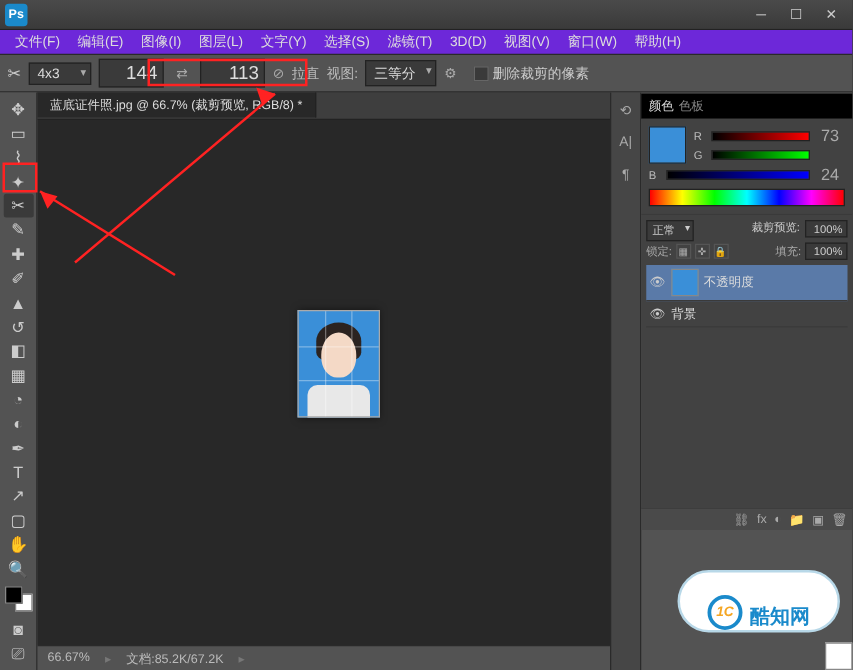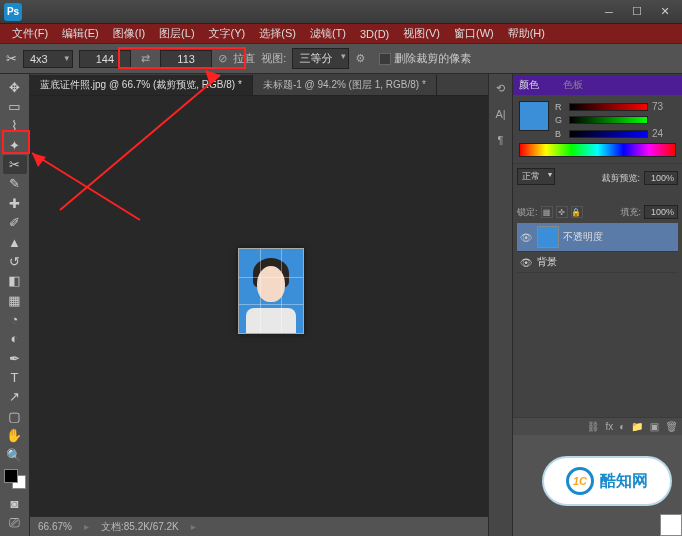--- a/index.html
+++ b/index.html
@@ -2,88 +2,88 @@
 <html><head>
 <meta charset="utf-8">
 <style>
 *{margin:0;padding:0;box-sizing:border-box;font-family:"Microsoft YaHei",sans-serif;user-select:none}
 body{width:682px;height:536px;background:#535353;overflow:hidden;position:relative}
 .titlebar{height:24px;background:linear-gradient(#4a4a4a,#3a3a3a);display:flex;align-items:center;padding:0 4px;border-bottom:1px solid #222}
 .ps-logo{width:18px;height:18px;background:#1a8acb;border-radius:3px;display:flex;align-items:center;justify-content:center;color:#fff;font-size:10px;font-weight:bold}
 .spacer{flex:1}
 .winbtns{display:flex;gap:2px}
 .winbtn{width:26px;height:18px;display:flex;align-items:center;justify-content:center;color:#ccc;font-size:11px;cursor:pointer}
-.menubar{height:20px;background:#7f1d1d;display:flex;align-items:center;padding:0 6px;gap:2px;font-size:11px;color:#ddd;border-bottom:1px solid #2a2a2a}
+.menubar{height:20px;background:#6d28d9;display:flex;align-items:center;padding:0 6px;gap:2px;font-size:11px;color:#ddd;border-bottom:1px solid #2a2a2a}
 .menuitem{padding:2px 6px;cursor:pointer}
 .optbar{height:30px;background:#535353;display:flex;align-items:center;padding:0 6px;gap:6px;font-size:11px;color:#ccc;border-bottom:1px solid #2a2a2a;position:relative}
 .optlabel{color:#bbb}
 .dropdown{background:#3a3a3a;border:1px solid #222;padding:2px 16px 2px 6px;color:#ddd;font-size:11px;position:relative;min-width:50px}
 .dropdown::after{content:"▾";position:absolute;right:3px;top:2px;font-size:9px;color:#aaa}
-.numinput{background:#3a3a3a;border:1px solid #222;padding:2px 4px;color:#ddd;font-size:11px;width:52px;text-align:center}
+.numinput{background:#3a3a3a;border:1px solid #222;padding:2px 4px;color:#ddd;font-size:15px;width:52px;text-align:right}
 .redbox{position:absolute;border:2px solid #ff2222;pointer-events:none;z-index:100}
 .swap{color:#aaa;padding:0 4px}
 .checkbox{width:12px;height:12px;border:1px solid #666;background:#3a3a3a;display:inline-block;vertical-align:middle;margin-right:3px}
 .workarea{display:flex;height:calc(100% - 74px);position:relative}
 .toolbar{width:30px;background:#535353;border-right:1px solid #2a2a2a;display:flex;flex-direction:column;padding:4px 0;gap:1px}
 .tool{width:24px;height:20px;margin:0 auto;display:flex;align-items:center;justify-content:center;color:#ccc;cursor:pointer;font-size:13px;border-radius:2px}
 .tool.active{background:#3a3a3a}
 .colorswatch{width:22px;height:22px;margin:4px auto;position:relative}
 .fg{width:14px;height:14px;background:#000;border:1px solid #888;position:absolute;top:0;left:0;z-index:2}
 .bg{width:14px;height:14px;background:#fff;border:1px solid #888;position:absolute;bottom:0;right:0}
 .canvas-area{flex:1;background:#282828;position:relative;display:flex;flex-direction:column}
-.doctab{height:22px;background:#3e3e3e;display:flex;align-items:flex-end;font-size:10px;color:#bbb;border-bottom:1px solid #222}
+.doctab{height:22px;background:#3e3e3e;display:flex;align-items:flex-start;font-size:10px;color:#bbb;border-bottom:1px solid #222}
 .tab{padding:3px 10px;border-right:1px solid #222;cursor:pointer;white-space:nowrap}
 .tab.active{background:#282828;color:#ddd}
 .canvas-viewport{flex:1;display:flex;align-items:center;justify-content:center;position:relative}
 .canvas-img{width:66px;height:86px;background:#3a8fd8;position:relative;box-shadow:0 0 6px rgba(0,0,0,.5);margin-top:-30px}
 .crop-overlay{position:absolute;inset:0;border:1px solid #aaa}
 .crop-overlay::before,.crop-overlay::after{content:"";position:absolute;background:rgba(255,255,255,.3)}
 .crop-overlay .h1,.crop-overlay .h2{position:absolute;left:0;right:0;height:1px;background:rgba(255,255,255,.35)}
 .crop-overlay .h1{top:33%}.crop-overlay .h2{top:66%}
 .crop-overlay .v1,.crop-overlay .v2{position:absolute;top:0;bottom:0;width:1px;background:rgba(255,255,255,.35)}
 .crop-overlay .v1{left:33%}.crop-overlay .v2{left:66%}
 .face{position:absolute;top:18px;left:50%;transform:translateX(-50%);width:28px;height:36px;background:#f4d9c6;border-radius:50% 50% 45% 45%}
 .hair{position:absolute;top:10px;left:50%;transform:translateX(-50%);width:36px;height:30px;background:#2b2320;border-radius:50% 50% 20% 20%}
 .body{position:absolute;bottom:0;left:50%;transform:translateX(-50%);width:50px;height:26px;background:#e8e8e8;border-radius:8px 8px 0 0}
 .statusbar{height:20px;background:#535353;display:flex;align-items:center;font-size:10px;color:#bbb;padding:0 8px;gap:12px;border-top:1px solid #2a2a2a}
 .sb-handle{color:#777}
 .panels{width:170px;background:#535353;border-left:1px solid #2a2a2a;display:flex;flex-direction:column;font-size:10px;color:#ccc}
 .panel-strip{width:24px;position:absolute;right:170px;top:74px;bottom:0;background:#464646;border-left:1px solid #2a2a2a;display:flex;flex-direction:column;align-items:center;padding:6px 0;gap:10px}
 .strip-icon{width:16px;height:16px;display:flex;align-items:center;justify-content:center;color:#aaa;font-size:11px}
 .panel{border-top:1px solid #3a3a3a}
-.panel-header{height:20px;display:flex;align-items:center;padding:0 6px;gap:24px;background:#4c1d95;font-size:10px}
+.panel-header{height:20px;display:flex;align-items:center;padding:0 6px;gap:4px;background:#000000;font-size:10px}
 .panel-tab{color:#ddd;cursor:pointer}
 .panel-tab.inactive{color:#888}
 .panel-body{padding:6px;background:#424242}
 .color-preview{width:30px;height:30px;background:#3a8fd8;border:1px solid #222;float:left;margin-right:6px}
 .slider-row{display:flex;align-items:center;gap:4px;margin-bottom:3px;font-size:9px}
 .slider-label{width:10px;color:#bbb}
 .slider{flex:1;height:8px;background:linear-gradient(to right,#000,#f00);position:relative;border:1px solid #222}
 .slider.g{background:linear-gradient(to right,#000,#0f0)}
 .slider.b{background:linear-gradient(to right,#000,#00f)}
-.slider-val{width:24px;font-size:10px;color:#aaa;text-align:left}
+.slider-val{width:24px;font-size:13px;color:#aaa;text-align:center}
 .hue-strip{height:14px;background:linear-gradient(to right,red,yellow,lime,cyan,blue,magenta,red);margin-top:4px;border:1px solid #222}
-.layers-opts{display:flex;align-items:flex-end;gap:4px;margin-bottom:20px;font-size:9px}
+.layers-opts{display:flex;align-items:flex-start;gap:4px;margin-bottom:1px;font-size:9px}
 .mini-dd{background:#3a3a3a;border:1px solid #222;padding:1px 14px 1px 4px;font-size:9px;color:#ccc;position:relative}
 .mini-dd::after{content:"▾";position:absolute;right:2px;top:1px;font-size:8px}
 .pct{background:#3a3a3a;border:1px solid #222;padding:1px 3px;font-size:9px;color:#ccc;width:34px;text-align:right}
 .locks{display:flex;align-items:center;gap:3px;margin-bottom:4px;font-size:9px;color:#aaa}
 .lock-icon{width:12px;height:12px;border:1px solid #555;display:flex;align-items:center;justify-content:center;font-size:8px}
 .layer-row{display:flex;align-items:center;padding:3px 2px;gap:4px;border-bottom:1px solid #3a3a3a}
 .layer-row.active{background:#5a7aa8}
 .eye{width:14px;text-align:center;color:#ccc;font-size:10px}
 .layer-thumb{width:22px;height:22px;background:#3a8fd8;border:1px solid #888}
 .layer-thumb.bg{background:#fff}
 .layer-name{font-size:10px;color:#ddd}
 .panel-footer{height:18px;background:#4a4a4a;display:flex;align-items:center;justify-content:flex-end;padding:0 4px;gap:6px;border-top:1px solid #3a3a3a}
 .pf-icon{color:#aaa;font-size:10px}
 .arrow{position:absolute;pointer-events:none;z-index:99}
 .arrow line{stroke:#ff2222;stroke-width:2}
 .arrow polygon{fill:#ff2222}
-.watermark{position:absolute;right:10px;bottom:30px;width:130px;height:50px;background:#fff;border-radius:25px;display:flex;align-items:center;justify-content:center;gap:6px;z-index:200;border:2px solid #b8d8e8}
+.watermark{position:absolute;right:10px;bottom:30px;width:130px;height:50px;background:#fff;border-radius:25px;display:flex;align-items:flex-end;justify-content:center;gap:6px;z-index:200;border:2px solid #b8d8e8}
 .wm-logo{width:28px;height:28px;border:3px solid #1a8acb;border-radius:50%;display:flex;align-items:center;justify-content:center;color:#f5a623;font-size:11px;font-weight:bold;font-style:italic}
 .wm-text{font-size:16px;color:#1a8acb;font-weight:bold}
 </style>
 </head>
 <body>
 
 <div class="titlebar">
   <div class="ps-logo">Ps</div>
   <div class="spacer"></div>
   <div class="winbtns">
@@ -159,21 +159,20 @@
         <div class="fg"></div>
         <div class="bg"></div>
       </div>
     <div class="tool">◙</div>
     <div class="tool">⎚</div>
   </div>
 
   <div class="canvas-area">
     <div class="doctab">
       <div class="tab active">蓝底证件照.jpg @ 66.7% (裁剪预览, RGB/8) *</div>
-      <div class="tab">未标题-1 @ 94.2% (图层 1, RGB/8) *</div>
     </div>
     <div class="canvas-viewport">
       <div class="canvas-img">
         <div class="hair"></div>
           <div class="face"></div>
           <div class="body"></div>
         <div class="crop-overlay">
           <div class="h1"></div>
             <div class="h2"></div>
             <div class="v1"></div>

